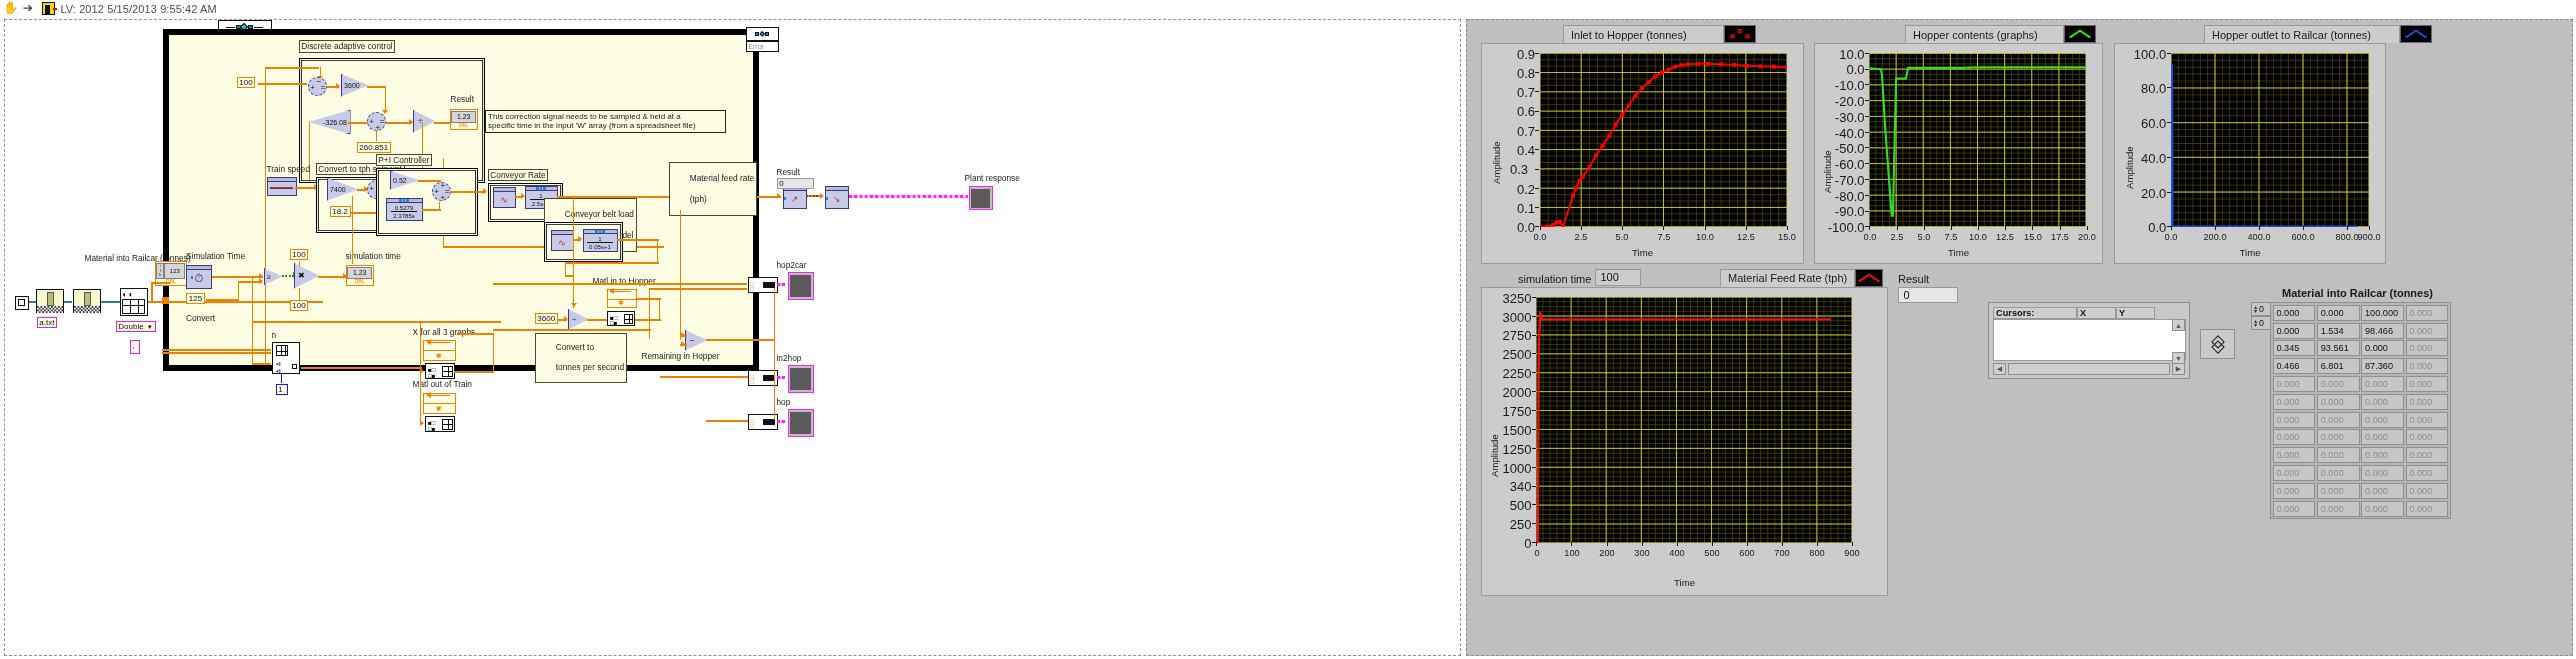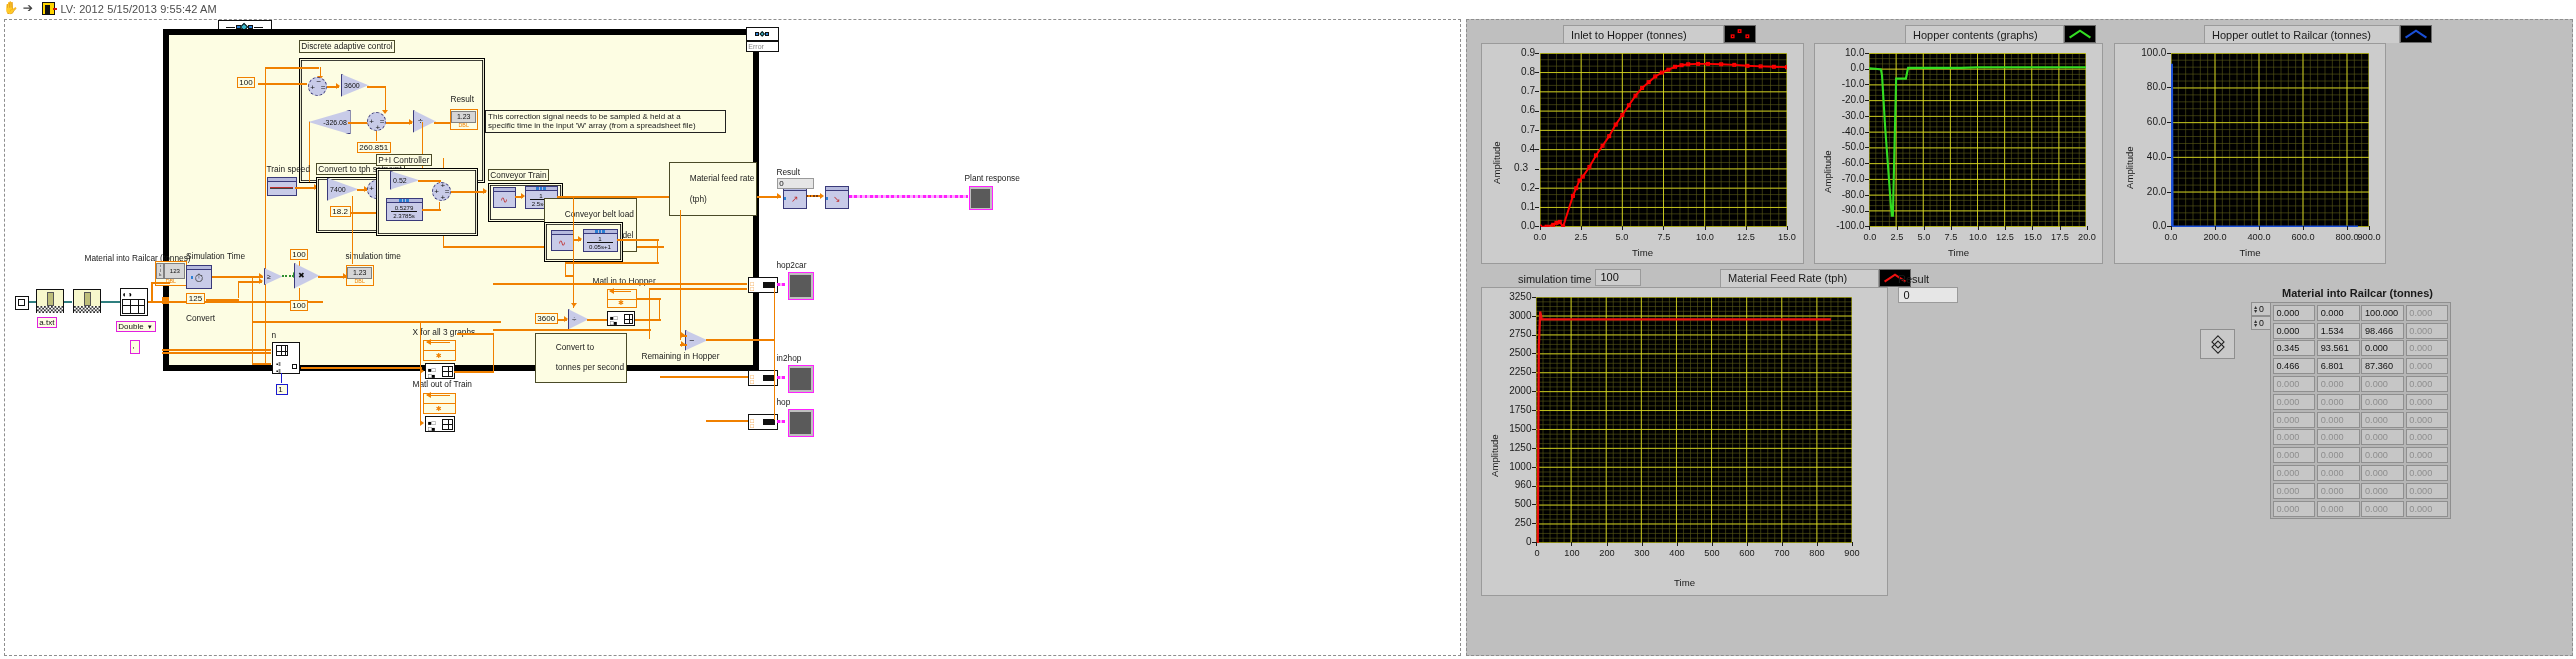--- a/index.html
+++ b/index.html
@@ -124,21 +124,21 @@
   .graph-title { background:#cccccc; border:0.9px solid #9a9a9a; border-bottom:none;
                  font-size:11px; color:#1a1a1a; display:flex; align-items:center;
                  padding:0 7px; white-space:nowrap; }
   .legend-sw { width:32px; border:0.9px solid #6a6a6a; background:#000; display:flex;
                align-items:center; justify-content:center; }
   .plotarea { position:absolute; background:#cccccc; border:0.9px solid #9a9a9a; }
   .plotbox { position:absolute; background:#000; }
   .ylab { position:absolute; font-size:9.6px; color:#1a1a1a; transform:rotate(-90deg);
           transform-origin:left top; white-space:nowrap; }
   .xlab { position:absolute; font-size:9.6px; color:#1a1a1a; white-space:nowrap; text-align:center; }
-  .ytick { position:absolute; font-size:10px; color:#1a1a1a; text-align:right; white-space:nowrap; }
+  .ytick { position:absolute; font-size:13px; color:#1a1a1a; text-align:right; white-space:nowrap; }
   .xtick { position:absolute; font-size:9.2px; color:#1a1a1a; text-align:center; white-space:nowrap; }
   .tickmark { position:absolute; background:#1a1a1a; }
 
   .numfield { position:absolute; background:#cccccc; border:0.9px solid #9a9a9a;
               font-size:11px; color:#111; display:flex; align-items:center; padding-left:4.4px; }
   .fp-label { position:absolute; font-size:11px; color:#1a1a1a; white-space:nowrap; }
 
   
   .curs { position:absolute; background:#c8c8c8; border:0.9px solid #8f8f8f; }
   .curs-hdr { display:flex; height:12.3px; }
@@ -316,21 +316,21 @@
         <span style="left:12.3px;top:5.3px;">=</span>
         <span style="left:8px;top:11.4px;">+</span>
       </div>
       <div class="wire wire-h" style="left:249px;top:145px;width:23px;"></div>
       <div class="wire wire-v" style="left:270px;top:145px;height:3.5px;"></div>
       <div class="wire wire-h" style="left:253px;top:174px;width:19px;"></div>
       <div class="wire wire-v" style="left:270px;top:167px;height:8px;"></div>
       <div class="wire wire-h" style="left:282px;top:156px;width:35px;"></div>
       <div class="ah" style="left:314px;top:153px;"></div>
 
-      <div class="lbl-box" style="left:319px;top:134px;">Conveyor Train</div>
+      <div class="lbl-box" style="left:319px;top:134px;">Conveyor Rate</div>
       <div class="subframe" style="left:319px;top:148px;width:75px;height:39px;"></div>
       <div class="iconbox" style="left:324px;top:152px;width:23px;height:21px;">
         <div class="cap"></div>
         <div class="body">
             <span style="font-size:9.6px;color:#c03030;">∿</span>
           </div>
       </div>
       <div class="wire wire-h" style="left:346px;top:161px;width:8.8px;"></div>
       <div class="ah" style="left:352px;top:158px;"></div>
       <div class="tfbox" style="left:356px;top:151px;width:33px;height:23px;">
@@ -1084,21 +1084,21 @@
           <div class="xtick" style="left: 209px; top: 188px; width: 46px;">800.0</div>
           <div class="tickmark" style="left: 232px; top: 182px; width: 0.9px; height: 4.4px;"></div>
           <div class="xtick" style="left: 231px; top: 188px; width: 46px;">900.0</div>
           <div class="tickmark" style="left: 254px; top: 182px; width: 0.9px; height: 4.4px;"></div>
         </div>
     </div>
 
     <div class="fp-label" style="left:51px;top:253px;">simulation time</div>
     <div class="numfield" style="left:128px;top:249px;width:46px;height:16.7px;">100</div>
 
-    <div class="graph-title-row" style="left:253px;top:249px;width:191px;">
+    <div class="graph-title-row" style="left:253px;top:249px;width:135px;">
       <div class="graph-title" style="flex:1;">Material Feed Rate (tph)</div>
       <div class="legend-sw">
         <svg width="26" height="12.3" viewBox="0 0 30 14">
             <polyline points="3,11 15,3 27,11" fill="none" stroke="#ee1111" stroke-width="2.5"></polyline>
           </svg>
       </div>
     </div>
     <div class="plotarea" style="left:14px;top:267px;width:407px;height:309px;">
       <div class="ylab" style="left:7px;top:189px;">Amplitude</div>
       <div class="xlab" style="left:0;top:289px;width:100%;">Time</div>
@@ -1230,21 +1230,21 @@
             <polyline points="2,280 3.2,56 4.800000000000001,16.36923076923074 6.4,24.98461538461538 16,25.415384615384625 80,25.415384615384625 160,25.415384615384625 240,25.415384615384625 336,25.415384615384625" fill="none" stroke="#ee1111" stroke-width="2.6"></polyline>
           </svg>
         </div>
       <div id="g4yt">
           <div class="ytick" style="left: 3.5px; top: 248px; width: 46px;">0</div>
           <div class="tickmark" style="left: 50px; top: 254px; width: 4.4px; height: 0.9px;"></div>
           <div class="ytick" style="left: 3.5px; top: 229px; width: 46px;">250</div>
           <div class="tickmark" style="left: 50px; top: 235px; width: 4.4px; height: 0.9px;"></div>
           <div class="ytick" style="left: 3.5px; top: 210px; width: 46px;">500</div>
           <div class="tickmark" style="left: 50px; top: 216px; width: 4.4px; height: 0.9px;"></div>
-          <div class="ytick" style="left: 3.5px; top: 191px; width: 46px;">960</div>
+          <div class="ytick" style="left: 3.5px; top: 191px; width: 46px;">340</div>
           <div class="tickmark" style="left: 50px; top: 198px; width: 4.4px; height: 0.9px;"></div>
           <div class="ytick" style="left: 3.5px; top: 173px; width: 46px;">1000</div>
           <div class="tickmark" style="left: 50px; top: 179px; width: 4.4px; height: 0.9px;"></div>
           <div class="ytick" style="left: 3.5px; top: 154px; width: 46px;">1250</div>
           <div class="tickmark" style="left: 50px; top: 160px; width: 4.4px; height: 0.9px;"></div>
           <div class="ytick" style="left: 3.5px; top: 135px; width: 46px;">1500</div>
           <div class="tickmark" style="left: 50px; top: 141px; width: 4.4px; height: 0.9px;"></div>
           <div class="ytick" style="left: 3.5px; top: 116px; width: 46px;">1750</div>
           <div class="tickmark" style="left: 50px; top: 122px; width: 4.4px; height: 0.9px;"></div>
           <div class="ytick" style="left: 3.5px; top: 97px; width: 46px;">2000</div>
@@ -1280,20 +1280,33 @@
           <div class="xtick" style="left: 312px; top: 260px; width: 46px;">800</div>
           <div class="tickmark" style="left: 335px; top: 254px; width: 0.9px; height: 4.4px;"></div>
           <div class="xtick" style="left: 347px; top: 260px; width: 46px;">900</div>
           <div class="tickmark" style="left: 370px; top: 254px; width: 0.9px; height: 4.4px;"></div>
         </div>
     </div>
 
     <div class="fp-label" style="left:431px;top:253px;">Result</div>
     <div class="numfield" style="left:431px;top:267px;width:60px;height:16px;background:#e6e6e6;">0</div>
 
+    <div class="curs" style="left:521px;top:282px;width:202px;height:77px;">
+      <div class="curs-hdr" style="margin:3.5px 3.5px 0 3.5px;">
+        <div style="width:84px;">Cursors:</div>
+        <div style="width:39px;">X</div>
+        <div style="width:39px;">Y</div>
+      </div>
+      <div class="curs-body" style="margin:0 3.5px 0 3.5px;height:42px;"></div>
+      <div class="sb-btn" style="right:4.4px;top:16px;width:12.3px;height:12.3px;">▲</div>
+      <div class="sb-btn" style="right:4.4px;top:49px;width:12.3px;height:12.3px;">▼</div>
+      <div class="sb-btn" style="left:4.4px;bottom:3.5px;width:12.3px;height:11.4px;">◀</div>
+      <div class="sb-btn" style="right:4.4px;bottom:3.5px;width:12.3px;height:11.4px;">▶</div>
+      <div style="position:absolute;left:19px;bottom:3.5px;right:19px;height:11.4px;background:#cfcfcf;border:0.9px solid #8f8f8f;"></div>
+    </div>
 
     <div class="cursor-pad" style="left:733px;top:309px;width:35px;height:30px;">
       <svg width="26" height="23" viewBox="0 0 30 26">
         <g fill="none" stroke="#222" stroke-width="1.2">
           <path d="M15 3 L22 10 L15 17 L8 10 Z"></path>
           <path d="M15 9 L22 16 L15 23 L8 16 Z"></path>
         </g>
       </svg>
     </div>
 

